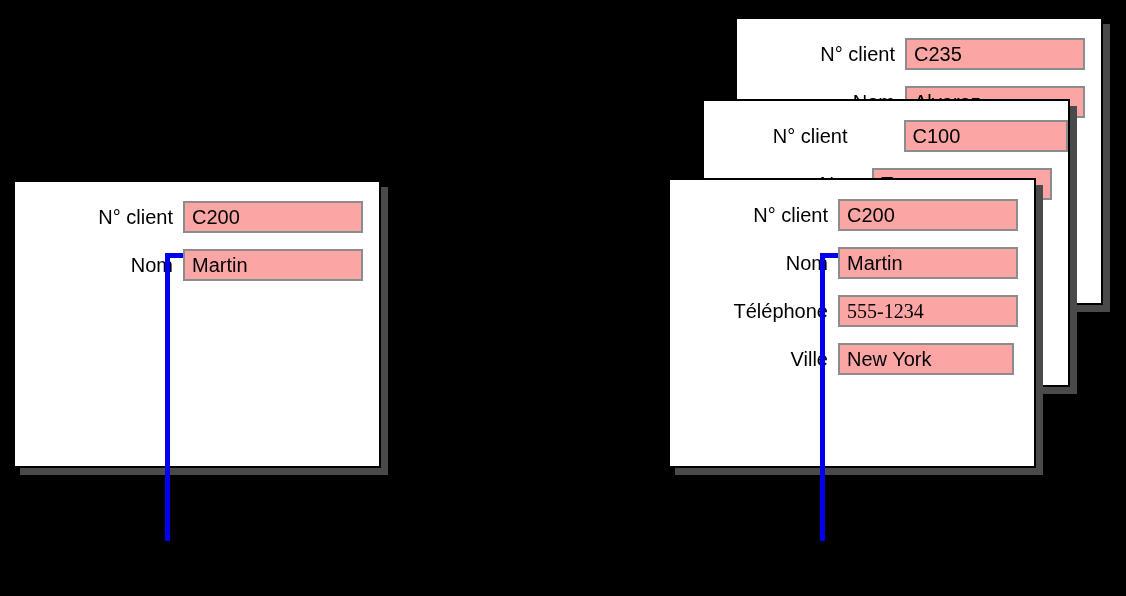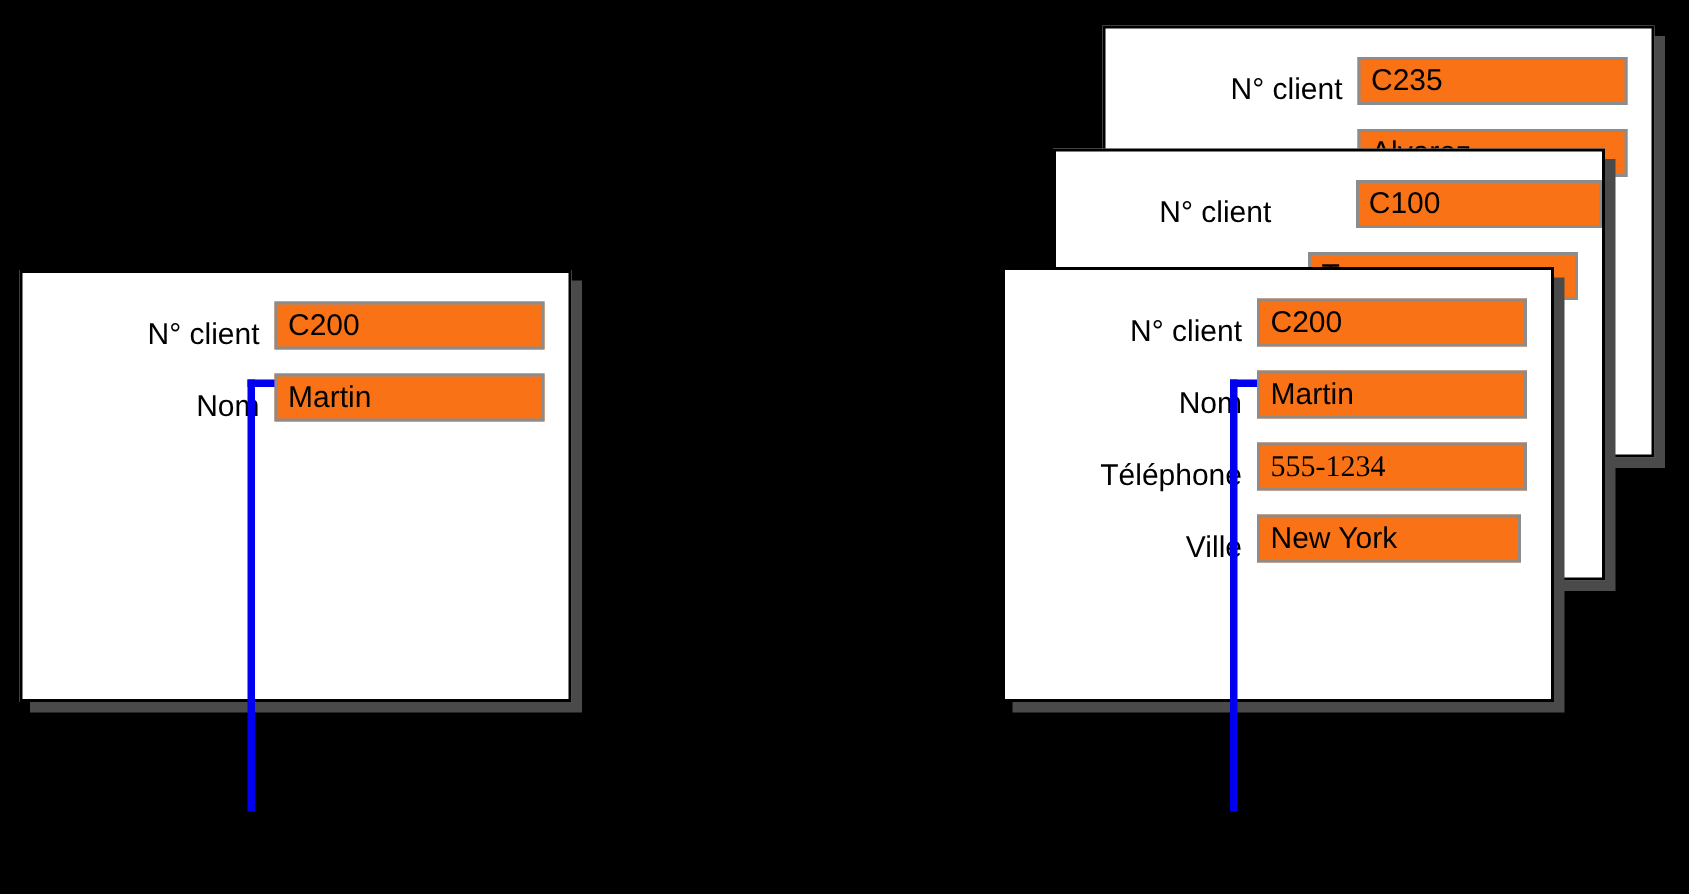--- a/index.html
+++ b/index.html
@@ -30,36 +30,36 @@
     width: 100%;
     height: 100%;
     overflow: hidden;
   }
 
   
   .row {
     position: absolute;
     left: 0;
     display: flex;
-    align-items: flex-end;
+    align-items: center;
     width: 100%;
     height: 32px;
   }
   .row-label {
     text-align: right;
     font-size: 20px;
     color: #000000;
     line-height: 1;
     white-space: nowrap;
     padding-right: 10px;
     box-sizing: border-box;
   }
   .row-field {
     border: 2px solid #8c8c8c;
-    background: #f97316;
+    background: #fca5a5;
     box-sizing: border-box;
     height: 32px;
     display: flex;
     align-items: center;
     padding-left: 7px;
     font-size: 20px;
     color: #000000;
     white-space: nowrap;
     overflow: hidden;
   }

